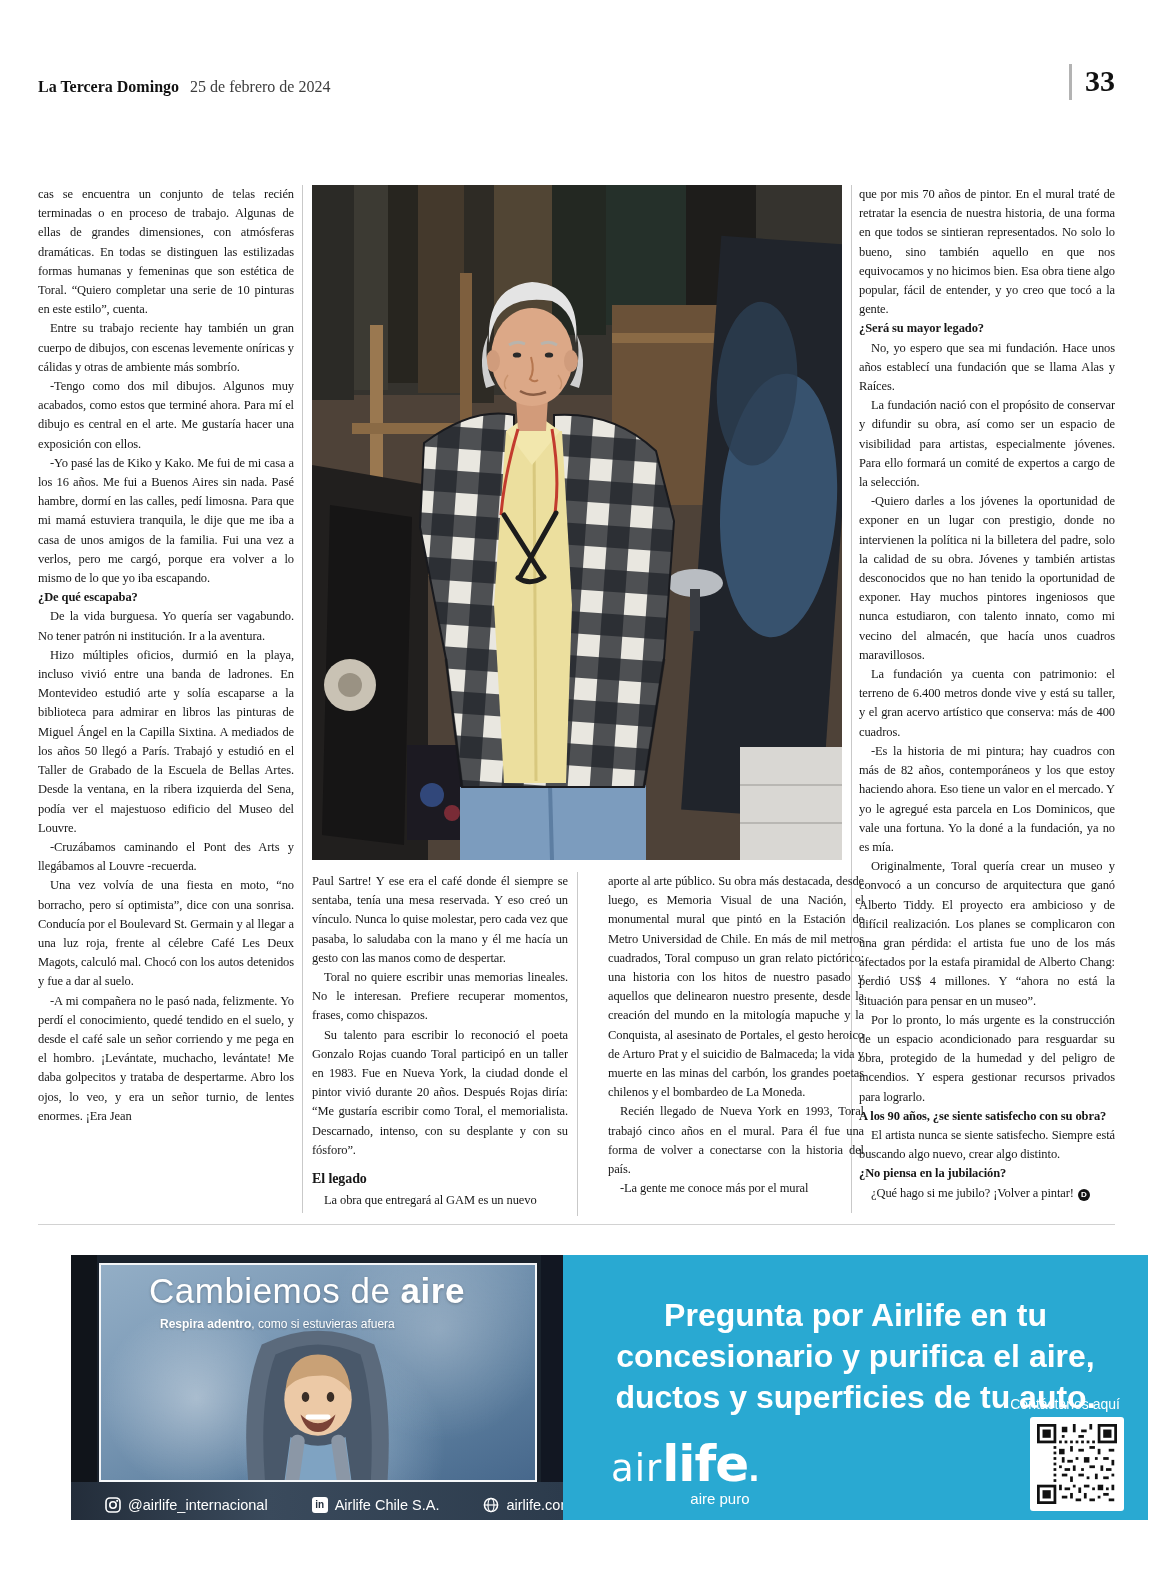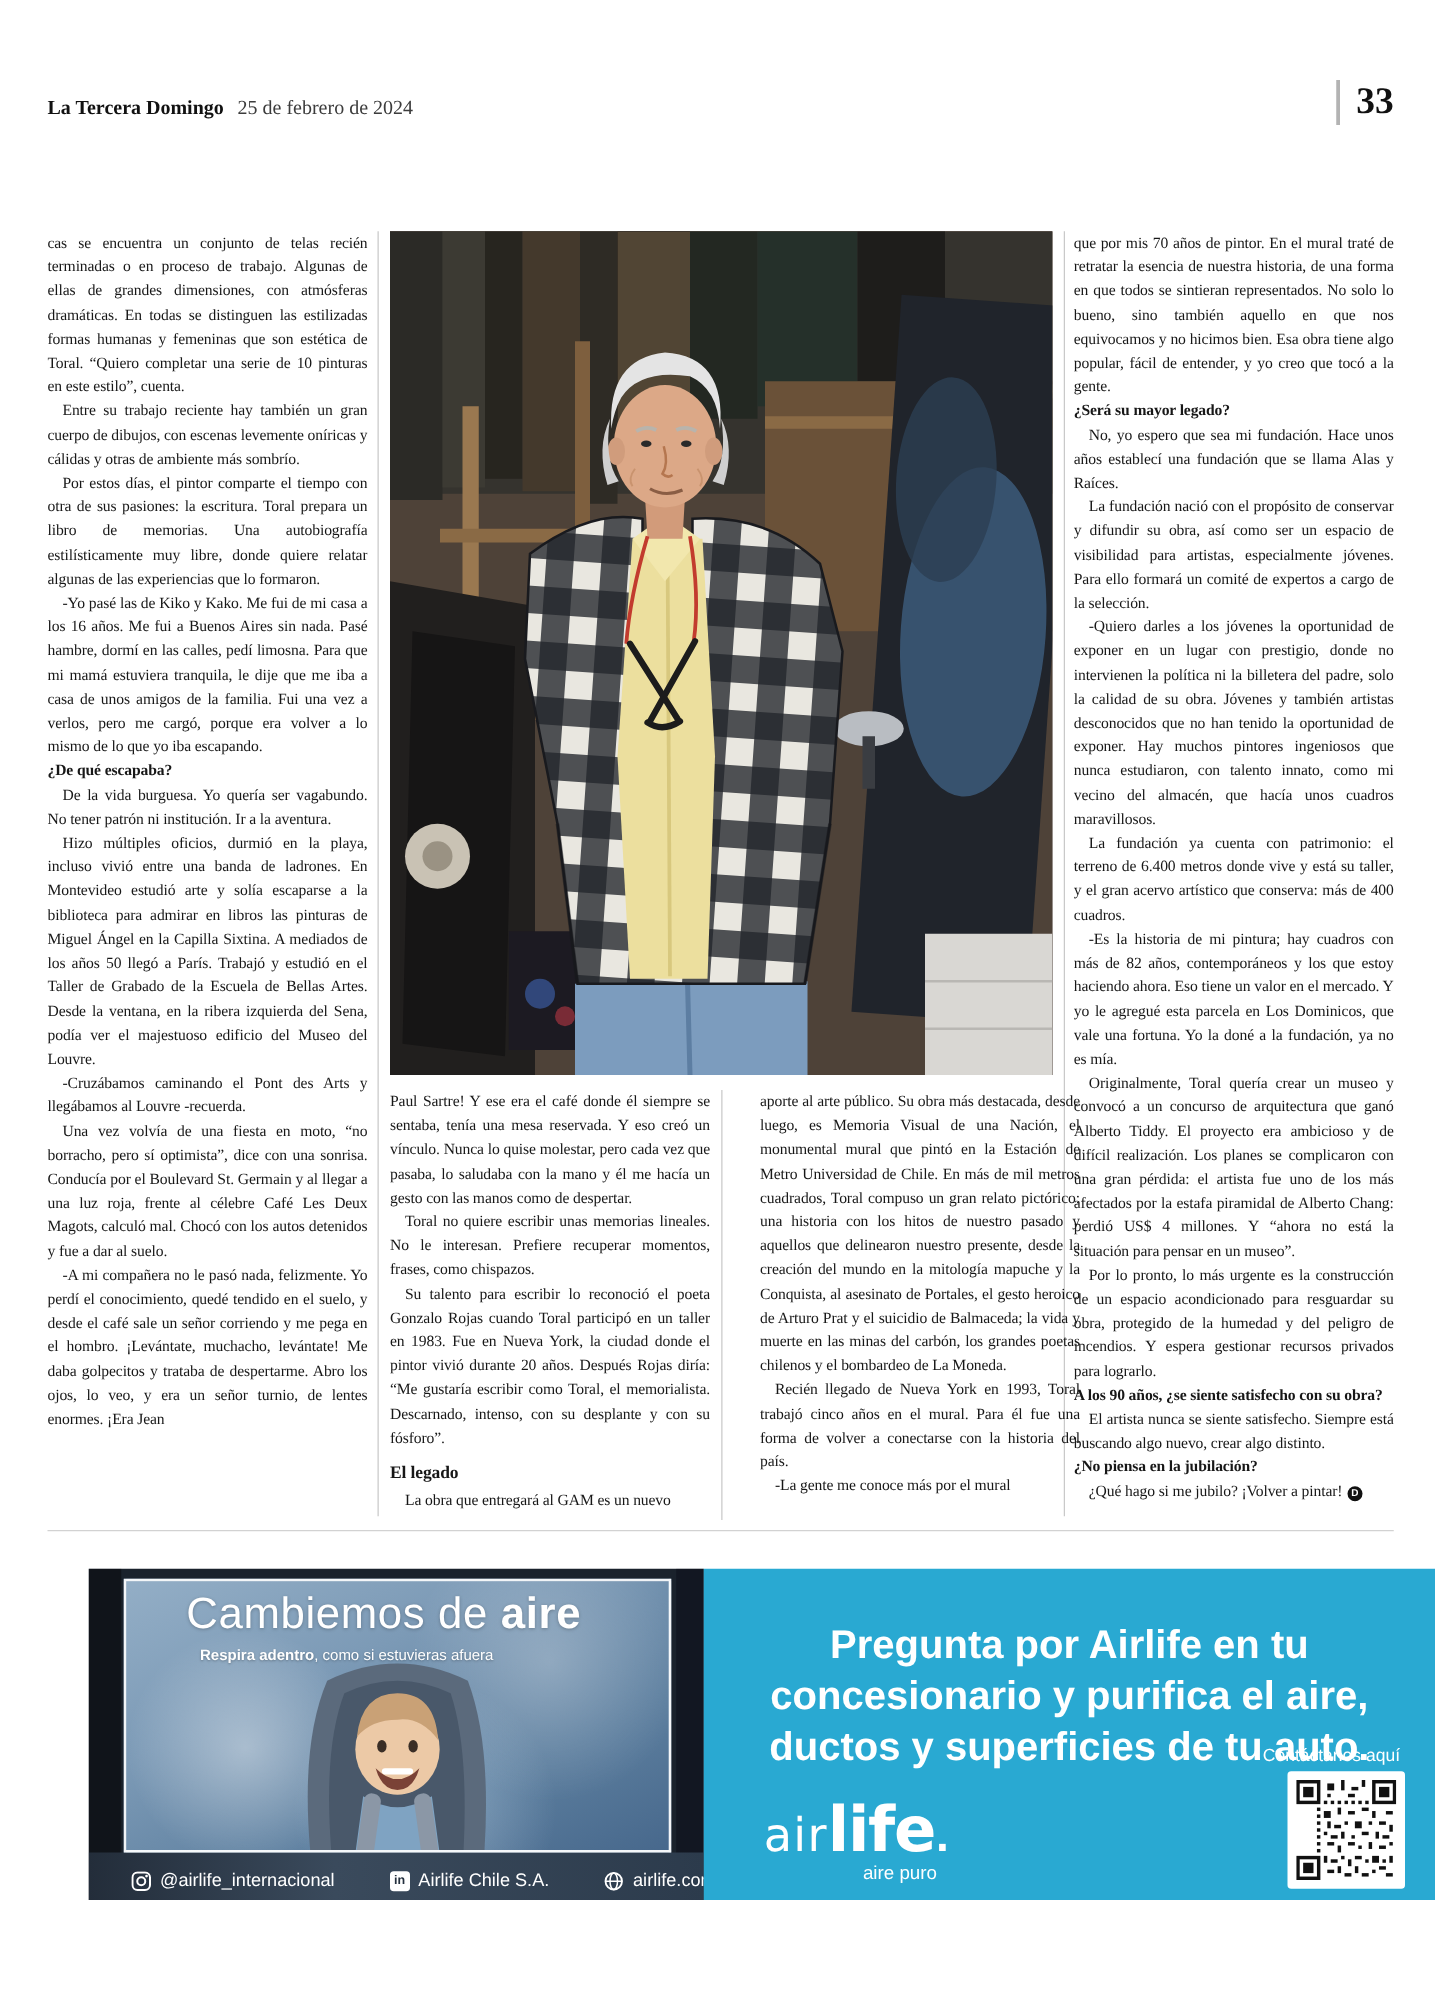--- a/index.html
+++ b/index.html
@@ -93,21 +93,21 @@
     <div class="pagenum">33</div>
   </div>
 
   <div class="vrule" id="vrule-1"></div>
   <div class="vrule" id="vrule-2"></div>
   <div class="vrule" id="vrule-3"></div>
 
   <div class="col" id="col1">
       <p class="para opening">cas se encuentra un conjunto de telas recién terminadas o en proceso de trabajo. Algunas de ellas de grandes dimensiones, con atmósferas dramáticas. En todas se distinguen las estilizadas formas humanas y femeninas que son estética de Toral. “Quiero completar una serie de 10 pinturas en este estilo”, cuenta.</p>
       <p class="para body">Entre su trabajo reciente hay también un gran cuerpo de dibujos, con escenas levemente oníricas y cálidas y otras de ambiente más sombrío.</p>
-      <p class="para body">Por estos días, el pintor comparte el tiempo con otra de sus pasiones: la escritura. Toral prepara un libro de memorias. Una autobiografía estilísticamente muy libre, donde quiere relatar algunas de las experiencias que lo formaron.</p>
+      <p class="para body">-Tengo como dos mil dibujos. Algunos muy acabados, como estos que terminé ahora. Para mí el dibujo es central en el arte. Me gustaría hacer una exposición con ellos.</p>
       <p class="para body">-Yo pasé las de Kiko y Kako. Me fui de mi casa a los 16 años. Me fui a Buenos Aires sin nada. Pasé hambre, dormí en las calles, pedí limosna. Para que mi mamá estuviera tranquila, le dije que me iba a casa de unos amigos de la familia. Fui una vez a verlos, pero me cargó, porque era volver a lo mismo de lo que yo iba escapando.</p>
       <p class="para question">¿De qué escapaba?</p>
       <p class="para body">De la vida burguesa. Yo quería ser vagabundo. No tener patrón ni institución. Ir a la aventura.</p>
       <p class="para body">Hizo múltiples oficios, durmió en la playa, incluso vivió entre una banda de ladrones. En Montevideo estudió arte y solía escaparse a la biblioteca para admirar en libros las pinturas de Miguel Ángel en la Capilla Sixtina. A mediados de los años 50 llegó a París. Trabajó y estudió en el Taller de Grabado de la Escuela de Bellas Artes. Desde la ventana, en la ribera izquierda del Sena, podía ver el majestuoso edificio del Museo del Louvre.</p>
       <p class="para body">-Cruzábamos caminando el Pont des Arts y llegábamos al Louvre -recuerda.</p>
       <p class="para body">Una vez volvía de una fiesta en moto, “no borracho, pero sí optimista”, dice con una sonrisa. Conducía por el Boulevard St. Germain y al llegar a una luz roja, frente al célebre Café Les Deux Magots, calculó mal. Chocó con los autos detenidos y fue a dar al suelo.</p>
       <p class="para body">-A mi compañera no le pasó nada, felizmente. Yo perdí el conocimiento, quedé tendido en el suelo, y desde el café sale un señor corriendo y me pega en el hombro. ¡Levántate, muchacho, levántate! Me daba golpecitos y trataba de despertarme. Abro los ojos, lo veo, y era un señor turnio, de lentes enormes. ¡Era Jean</p>
     </div>
   <div class="col" id="col2">
       <p class="para opening">Paul Sartre! Y ese era el café donde él siempre se sentaba, tenía una mesa reservada. Y eso creó un vínculo. Nunca lo quise molestar, pero cada vez que pasaba, lo saludaba con la mano y él me hacía un gesto con las manos como de despertar.</p>

